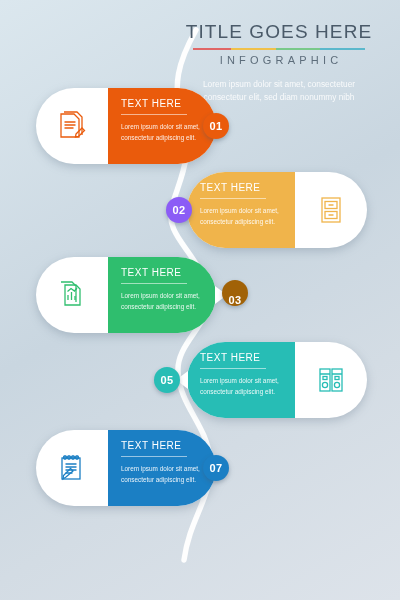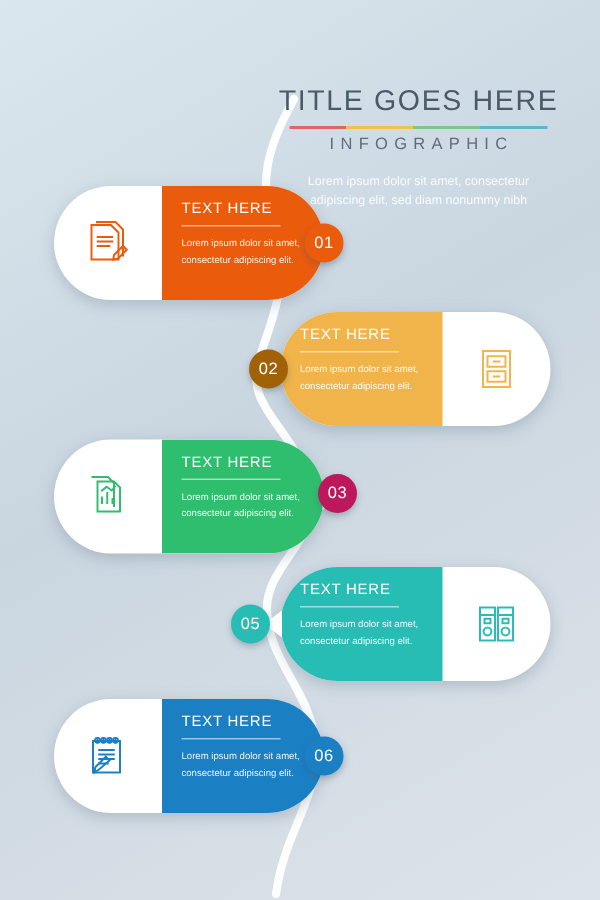--- a/index.html
+++ b/index.html
@@ -10,21 +10,20 @@
     width: 400px;
     height: 600px;
     overflow: hidden;
     font-family: "Liberation Sans", sans-serif;
     background: linear-gradient(150deg, #dbe7ee 0%, #c9d6e0 45%, #d3dce4 70%, #dde3ea 100%);
     position: relative;
   }
   #stage {
     position: absolute;
     inset: 0;
-    margin-top: 36px;
   }
 
   
   .header {
     position: absolute;
     right: 16px;
     top: 22px;
     width: 210px;
     text-align: center;
   }
@@ -142,20 +141,21 @@
     position: absolute;
     width: 26px; height: 26px;
     border-radius: 50%;
     display: flex;
     align-items: center;
     justify-content: center;
     color: #ffffff;
     font-size: 11px;
     letter-spacing: .3px;
     box-shadow: 0 2px 4px rgba(70,90,110,.35);
+    font-weight: bold;
   }
 
   .ico svg { display: block; }
 </style>
 </head>
 <body>
 
 <div id="stage">
 
   <svg class="curve" viewBox="0 0 400 600" xmlns="http://www.w3.org/2000/svg">
@@ -165,21 +165,21 @@
              C 164,236 196,250 207,288
              C 217,322 176,340 178,372
              C 180,406 206,424 210,458
              C 214,496 190,516 184,560" fill="none" stroke="#ffffff" stroke-width="5.5" stroke-linecap="round" opacity="0.96"></path>
   </svg>
 
   <div class="header">
     <div class="title">TITLE GOES HERE</div>
     <div class="title-rule"></div>
     <div class="subtitle">INFOGRAPHIC</div>
-    <div class="lede">Lorem ipsum dolor sit amet, consectetur adipiscing elit, sed diam nonummy nibh</div>
+    <div class="lede">Lorem ipsum dolor sit amet, consectetuer consectetur elit, sed diam nonummy nibh</div>
   </div>
 
   <div class="card" style="left:36px; top:88px;">
     <div class="card-body">
       <div class="icon-pane">
         <span class="ico">
           <svg width="34" height="34" viewBox="0 0 34 34" fill="none" stroke="#ea5b0c" stroke-width="1.3">
             <path d="M6 5h13l5 5v18H6z"></path>
             <path d="M9 3h13l5 5v18"></path>
             <path d="M9.5 13h11M9.5 16h11M9.5 19h9"></path>
@@ -212,21 +212,21 @@
         </span>
       </div>
       <div class="text-pane" style="background:#f0b44b;">
         <div class="card-title">TEXT HERE</div>
         <div class="card-rule"></div>
         <div class="card-desc">Lorem ipsum dolor sit amet, consectetur adipiscing elit.</div>
       </div>
     </div>
     <div class="beak"></div>
   </div>
-  <div class="badge" style="left:166px; top:197px; background:#a16207;">
+  <div class="badge" style="left:166px; top:197px; background:#8b5cf6;">
     <span>02</span>
   </div>
 
   <div class="card" style="left:36px; top:257px;">
     <div class="card-body">
       <div class="icon-pane">
         <span class="ico">
           <svg width="34" height="34" viewBox="0 0 34 34" fill="none" stroke="#2fbe6e" stroke-width="1.3">
             <path d="M10 7h11l4 4v16H10z"></path>
             <path d="M6 4h11l4 4v16"></path>
@@ -236,21 +236,21 @@
         </span>
       </div>
       <div class="text-pane" style="background:#2fbe6e;">
         <div class="card-title">TEXT HERE</div>
         <div class="card-rule"></div>
         <div class="card-desc">Lorem ipsum dolor sit amet, consectetur adipiscing elit.</div>
       </div>
     </div>
     <div class="beak"></div>
   </div>
-  <div class="badge" style="left:212px; top:280px; background:#be185d;">
+  <div class="badge" style="left:222px; top:280px; background:#a16207;align-items:flex-end;">
     <span>03</span>
   </div>
 
   <div class="card mirror" style="left:187px; top:342px;">
     <div class="card-body">
       <div class="icon-pane">
         <span class="ico">
           <svg width="32" height="32" viewBox="0 0 32 32" fill="none" stroke="#27bdb5" stroke-width="1.3">
             <rect x="5" y="5" width="10" height="22"></rect>
             <rect x="17" y="5" width="10" height="22"></rect>
@@ -292,16 +292,16 @@
       </div>
       <div class="text-pane" style="background:#1b7fc4;">
         <div class="card-title">TEXT HERE</div>
         <div class="card-rule"></div>
         <div class="card-desc">Lorem ipsum dolor sit amet, consectetur adipiscing elit.</div>
       </div>
     </div>
     <div class="beak"></div>
   </div>
   <div class="badge" style="left:203px; top:455px; background:#1b7fc4;">
-    <span>06</span>
+    <span>07</span>
   </div>
 
 </div>
 
 </body></html>

